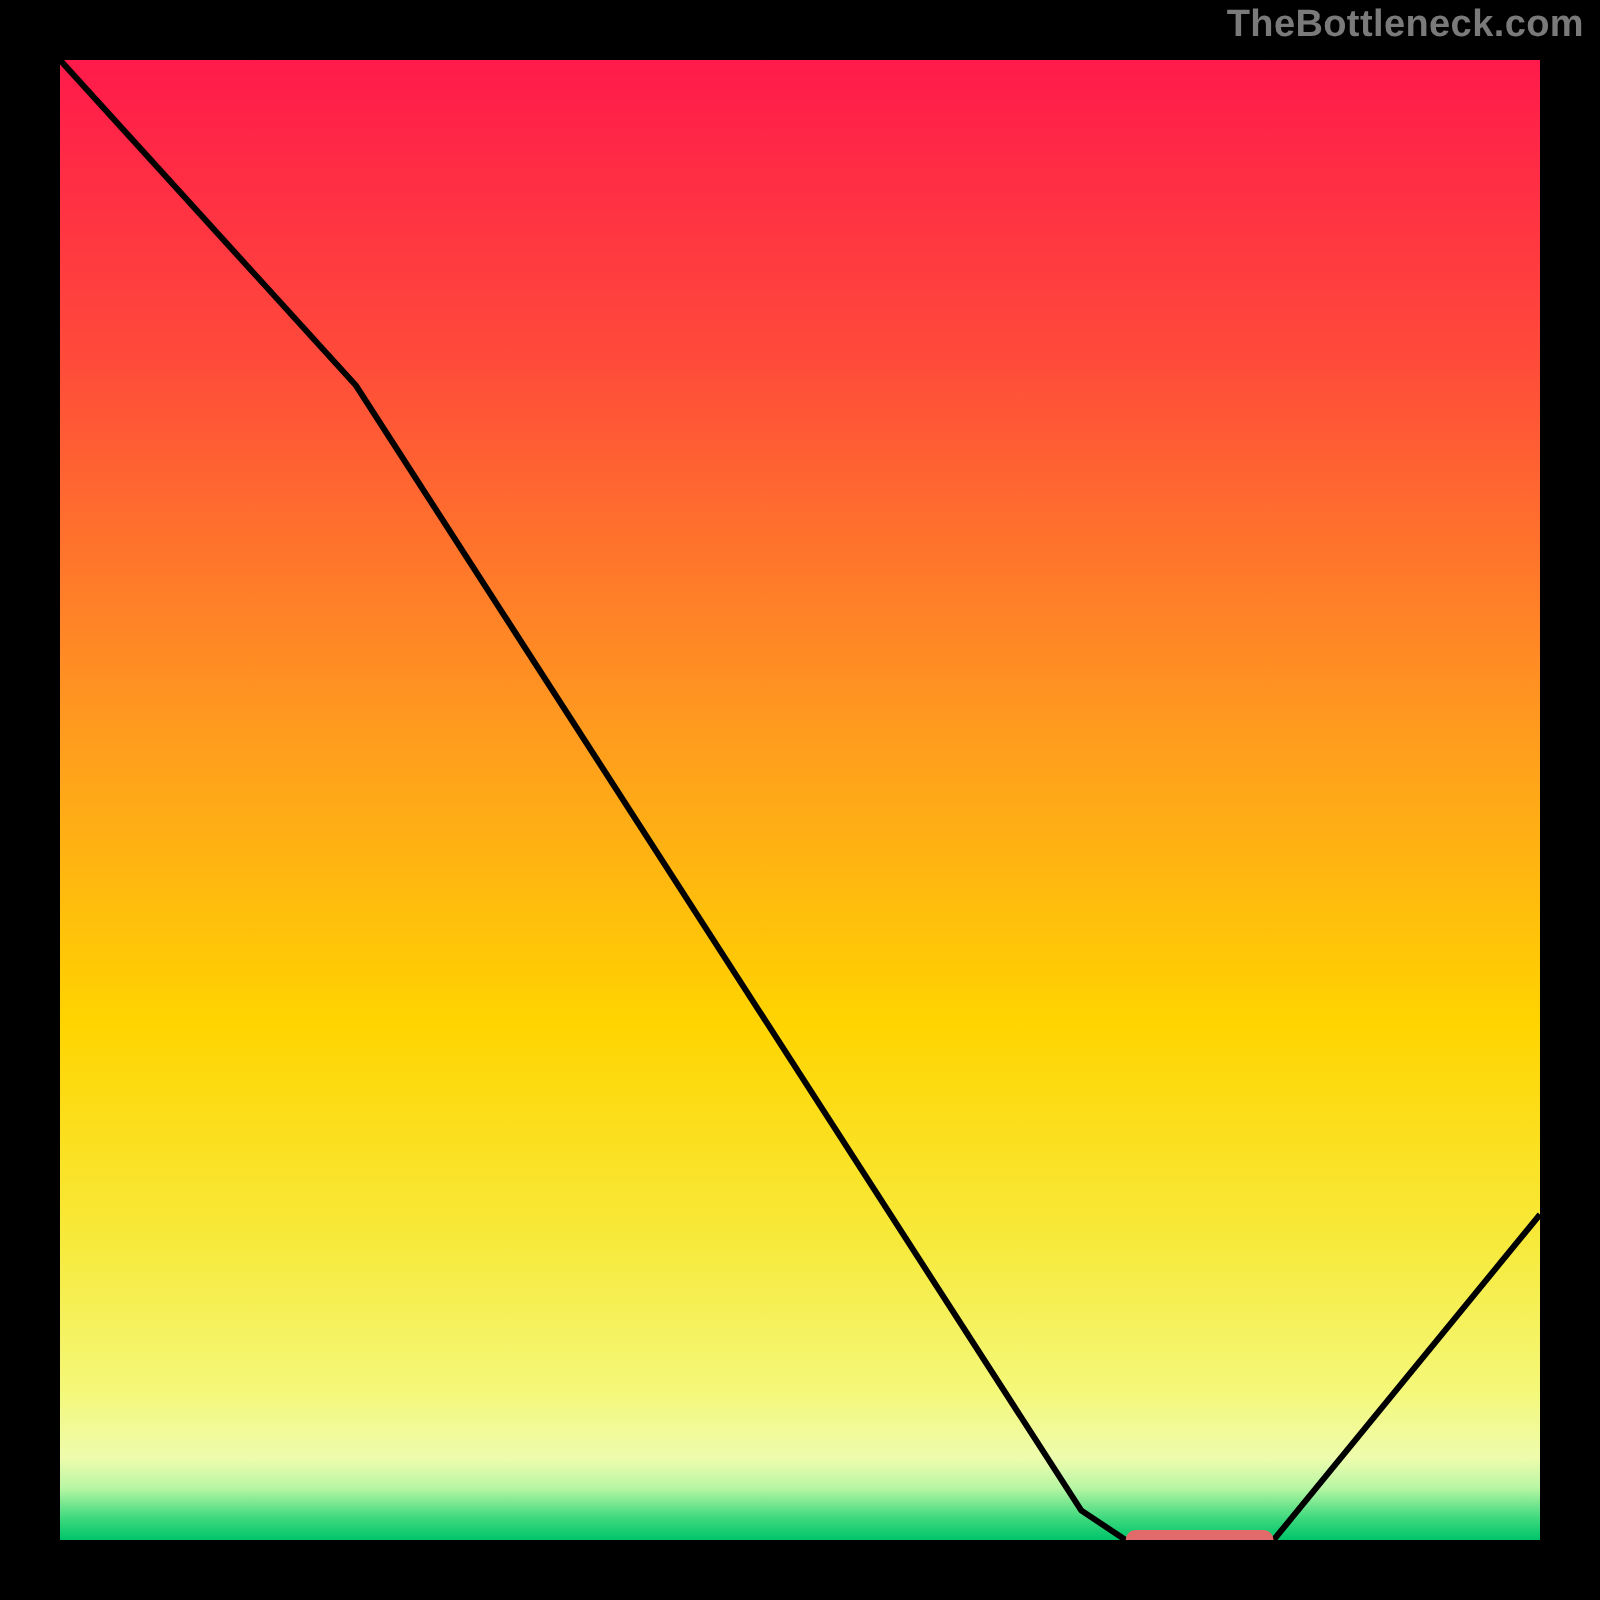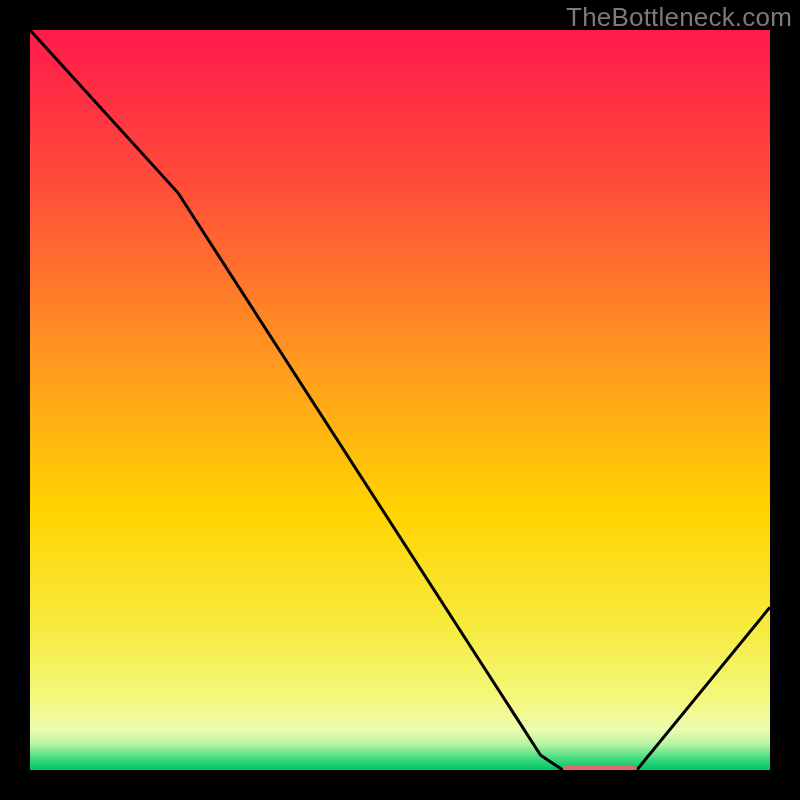--- a/index.html
+++ b/index.html
@@ -15,22 +15,22 @@
     position: relative;
     width: 800px;
     height: 800px;
     background: #000;
   }
   .watermark {
     position: absolute;
     top: 2px;
     right: 8px;
     color: #7a7a7a;
-    font-size: 26px;
-    font-weight: 400;
+    font-size: 19px;
+    font-weight: 700;
     letter-spacing: 0.2px;
     user-select: none;
   }
   .plot {
     position: absolute;
     left: 30px;
     top: 30px;
     width: 740px;
     height: 740px;
   }

